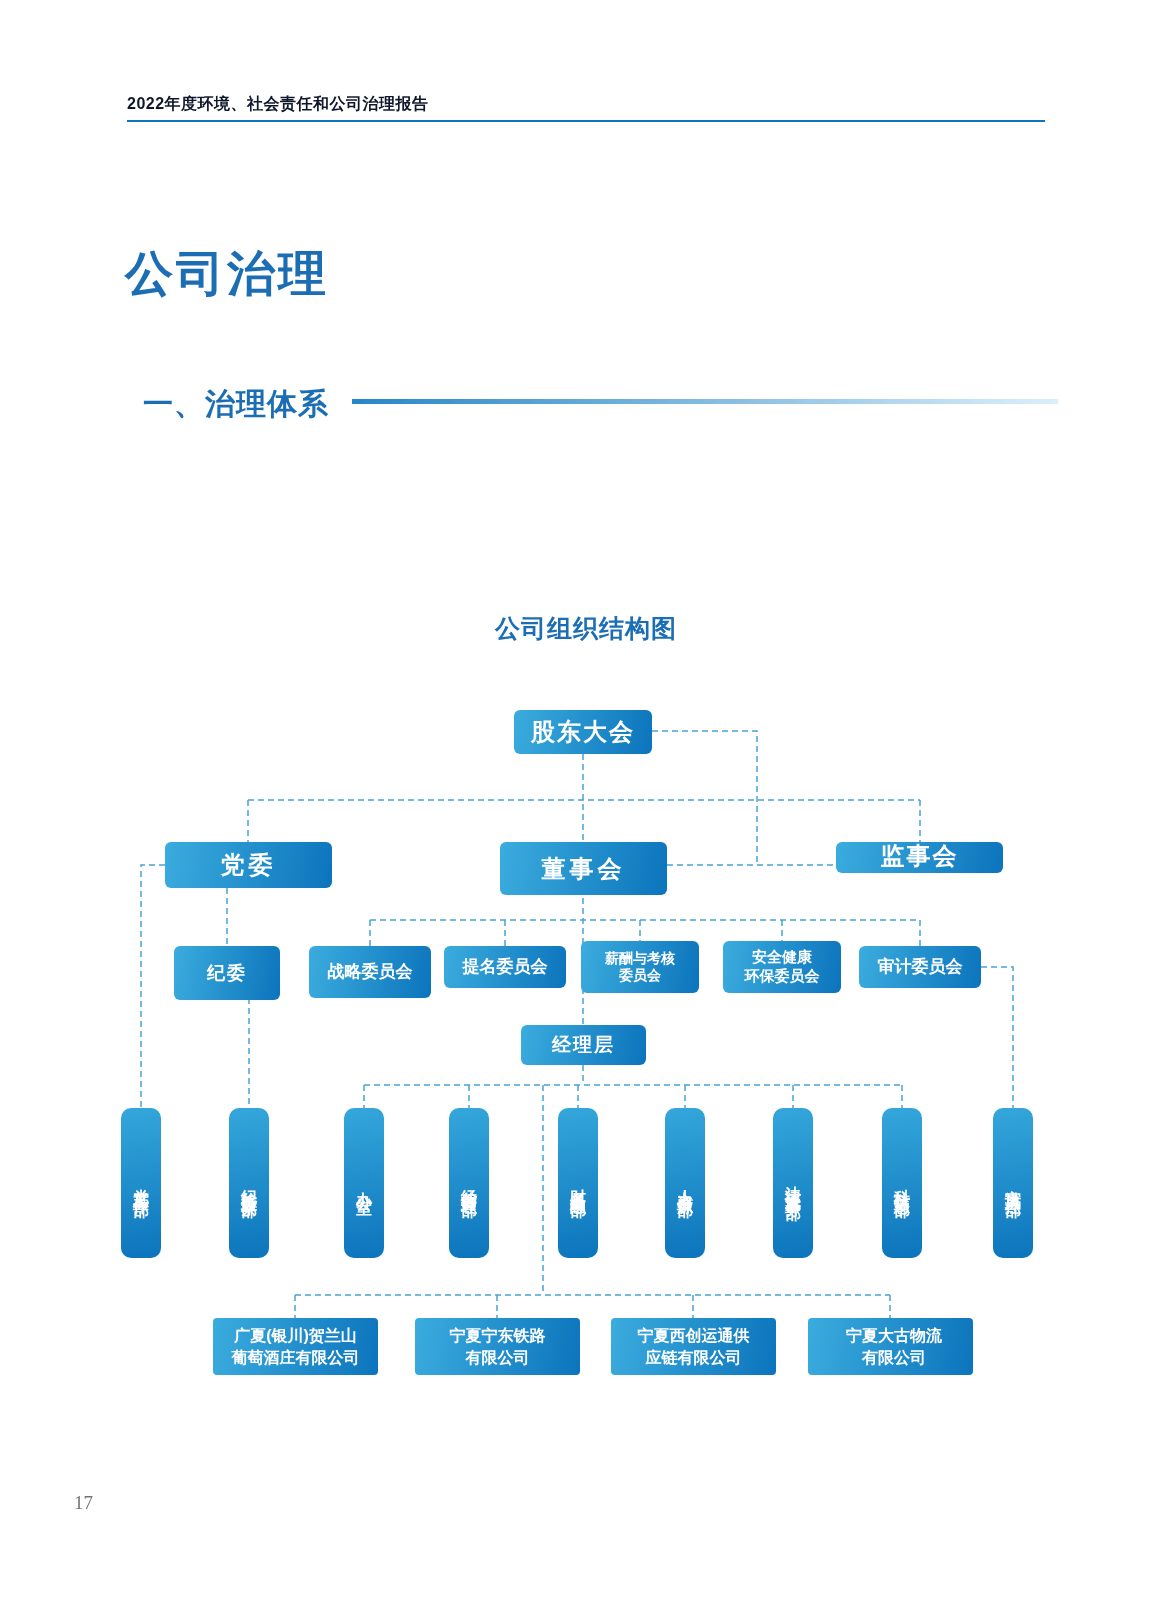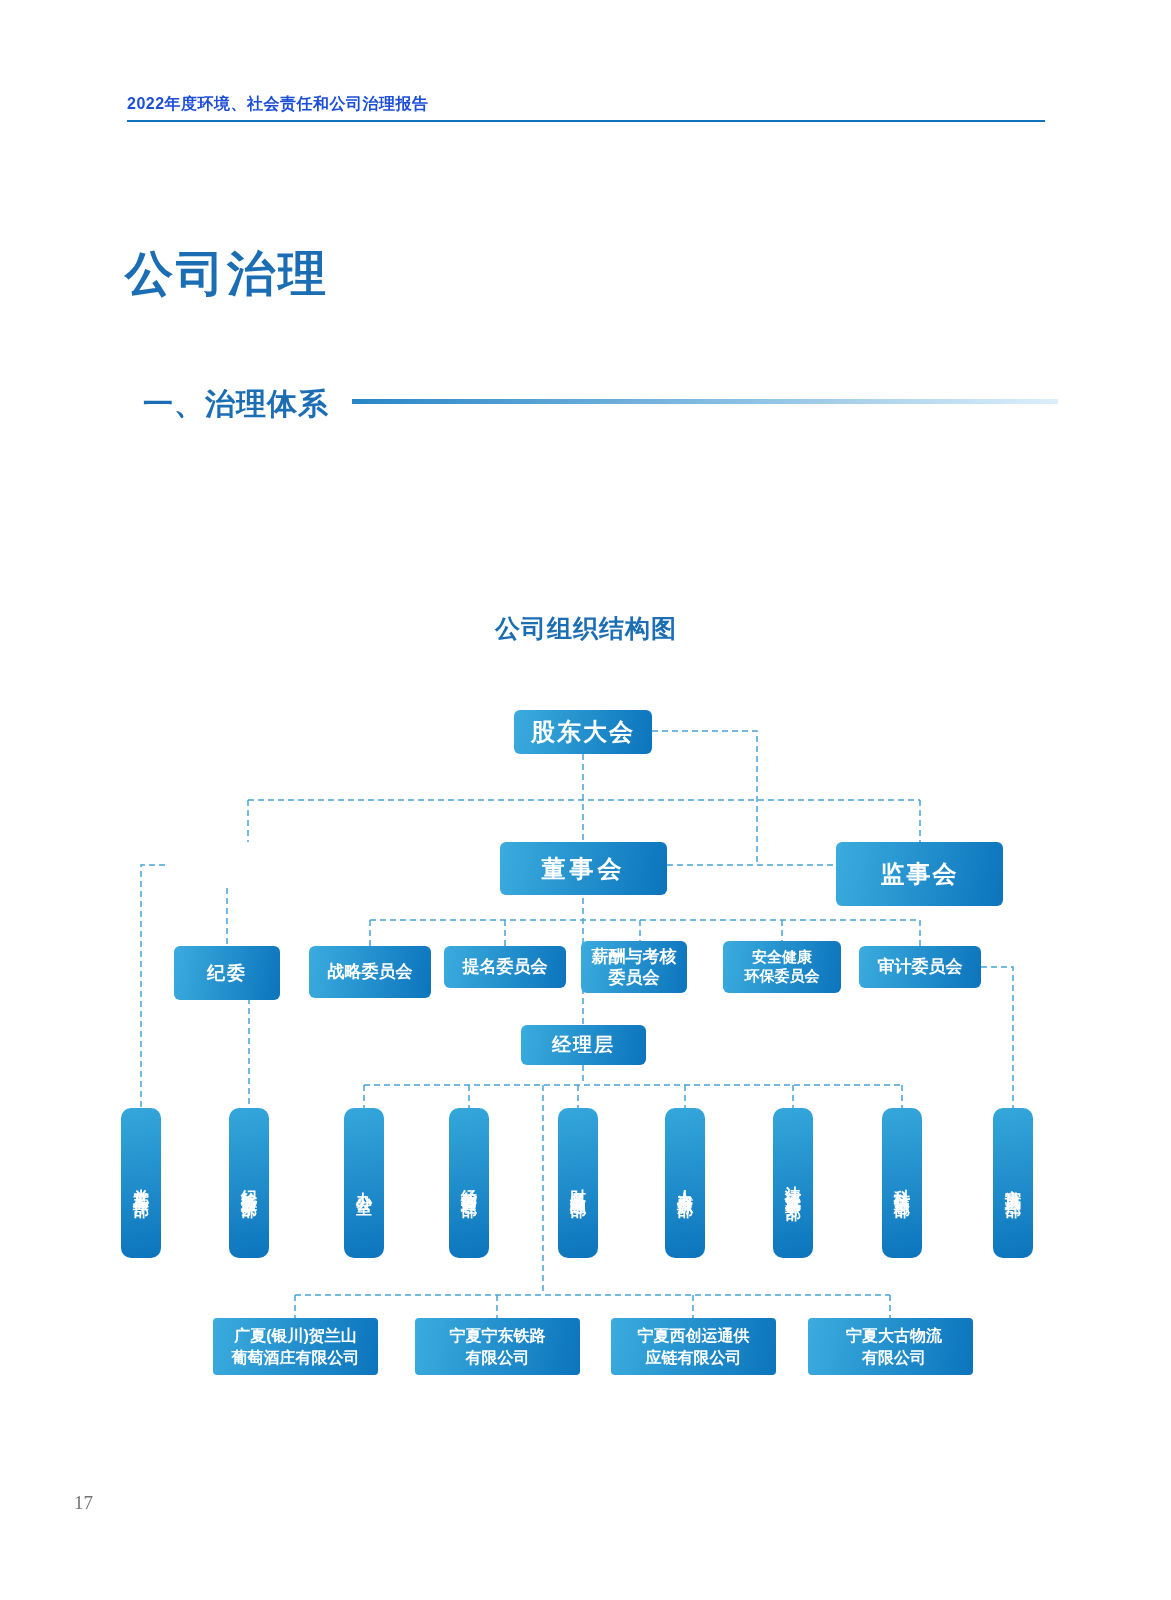--- a/index.html
+++ b/index.html
@@ -1,21 +1,21 @@
 <!DOCTYPE html>
 <html><head>
 <meta charset="utf-8">
 <style>
   * { margin:0; padding:0; box-sizing:border-box; }
   html,body { background:#ffffff; }
   body { font-family:"Liberation Sans","DejaVu Sans",sans-serif; }
 
   .page { position:relative; width:1171px; height:1600px; background:#ffffff; overflow:hidden; margin:0 auto; }
 
-  .hdr-text { position:absolute; left:127px; top:94px; font-size:16px; font-weight:bold; color:#1d4ed8; letter-spacing:0.5px; }
+  .hdr-text { position:absolute; left:127px; top:94px; font-size:16px; font-weight:bold; color:#0f172a; letter-spacing:0.5px; }
   .hdr-rule { position:absolute; left:127px; top:120px; width:918px; height:2px; background:#1173BC; }
 
   .page-title { position:absolute; left:125px; top:242px; font-size:48px; font-weight:800; color:#1C6EB4; letter-spacing:3px; }
 
   .sec-heading { position:absolute; left:143px; top:384px; font-size:30px; font-weight:800; color:#1C6EB4; letter-spacing:1px; }
   .sec-rule { position:absolute; left:352px; top:399px; width:706px; height:5px; background:linear-gradient(to right,#2886C6,#DCEFFA); }
 
   .body-text { position:absolute; left:127px; top:440px; width:918px; font-size:19px; line-height:1.8; color:#3D3D3D; text-align:justify; text-indent:2em; }
 
   .chart-title { position:absolute; left:127px; top:612px; width:918px; text-align:center; font-size:25px; font-weight:800; color:#1C6EB4; letter-spacing:1px; }
@@ -23,26 +23,26 @@
   .connectors { position:absolute; left:0; top:0; pointer-events:none; }
   .connectors path { fill:none; stroke:#45A3D6; stroke-width:1.5; stroke-dasharray:6 4; }
 
   .box { position:absolute; display:flex; align-items:center; justify-content:center; text-align:center;
          color:#ffffff; font-weight:bold; border-radius:6px; white-space:pre-line; line-height:1.25;
          background:linear-gradient(100deg,#3BACDE 0%,#0C74BC 100%); }
 
   .n-shareholders { left:514px; top:710px; width:138px; height:44px; font-size:24px; letter-spacing:2px; }
   .n-party       { left:165px; top:842px; width:167px; height:46px; font-size:24px; letter-spacing:4px; }
   .n-board       { left:500px; top:842px; width:167px; height:53px; font-size:24px; letter-spacing:4px; }
-  .n-supervisory { left:836px; top:842px; width:167px; height:64px; font-size:24px; letter-spacing:2px; }
+  .n-supervisory { left:836px; top:842px; width:167px; height:31px; font-size:24px; letter-spacing:2px;font-family:Liberation Mono, monospace; }
 
   .n-discipline   { left:174px; top:946px; width:106px; height:54px; font-size:18px; letter-spacing:2px; }
   .n-strategy     { left:309px; top:946px; width:122px; height:52px; font-size:17px; }
   .n-nomination   { left:444px; top:946px; width:122px; height:42px; font-size:17px; }
-  .n-remuneration { left:581px; top:941px; width:106px; height:52px; font-size:17px; }
+  .n-remuneration { left:581px; top:941px; width:118px; height:52px; font-size:14px; }
   .n-safety       { left:723px; top:941px; width:118px; height:52px; font-size:15px; }
   .n-audit        { left:859px; top:946px; width:122px; height:42px; font-size:17px; }
 
   .n-management  { left:521px; top:1025px; width:125px; height:40px; font-size:19px; letter-spacing:2px; }
 
   .vbox { width:40px; height:150px; top:1108px; border-radius:10px; font-size:16px;
           writing-mode:vertical-rl; text-orientation:upright; letter-spacing:3px;
           background:linear-gradient(170deg,#35A7DB 0%,#0C74BC 100%); }
   .v1 { left:121px; } .v2 { left:229px; } .v3 { left:344px; }
   .v4 { left:449px; } .v5 { left:558px; } .v6 { left:665px; }
@@ -76,20 +76,21 @@
     <path d="M652 731 H757 V865 M667 865 H836"></path>
     <path d="M370 920 H920 M370 920 V946 M505 920 V946 M640 920 V941 M782 920 V941 M920 920 V946"></path>
     <path d="M227 888 V946 M249 988 V1108 M165 865 H141 V1108"></path>
     <path d="M364 1085 H902 M364 1085 V1108 M469 1085 V1108 M578 1085 V1108 M685 1085 V1108 M793 1085 V1108 M902 1085 V1108"></path>
     <path d="M981 967 H1013 V1108"></path>
     <path d="M295 1295 H890 M295 1295 V1318 M497 1295 V1318 M693 1295 V1318 M890 1295 V1318"></path>
   </svg>
 
   <div class="box n-shareholders">股东大会</div>
 
+  <div class="box n-party">党委</div>
   <div class="box n-board">董事会</div>
   <div class="box n-supervisory">监事会</div>
 
   <div class="box n-discipline">纪委</div>
   <div class="box n-strategy">战略委员会</div>
   <div class="box n-nomination">提名委员会</div>
   <div class="box n-remuneration">薪酬与考核
 委员会</div>
   <div class="box n-safety">安全健康
 环保委员会</div>

